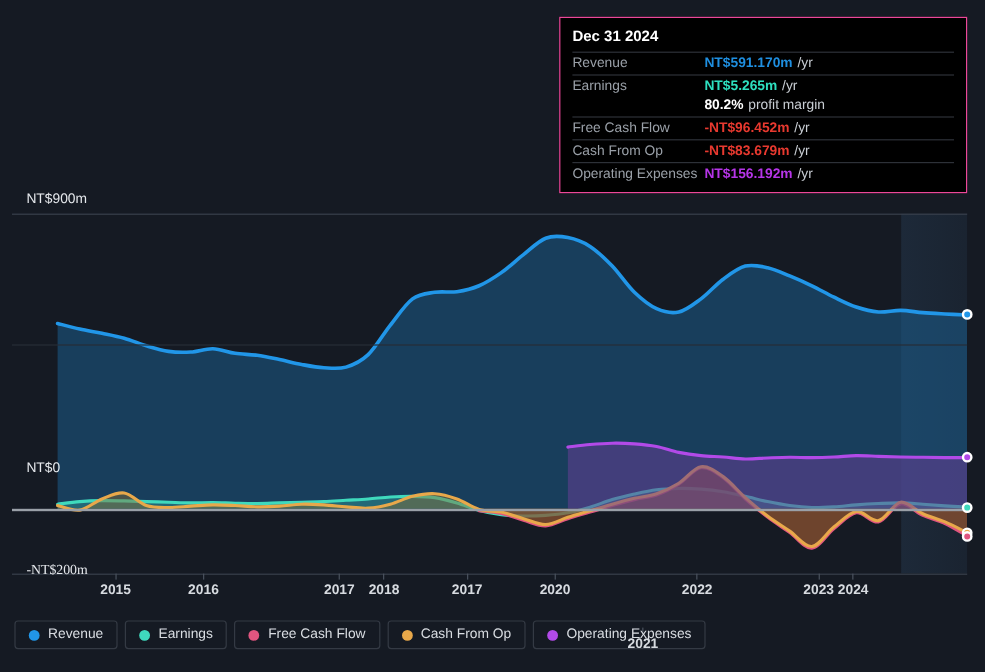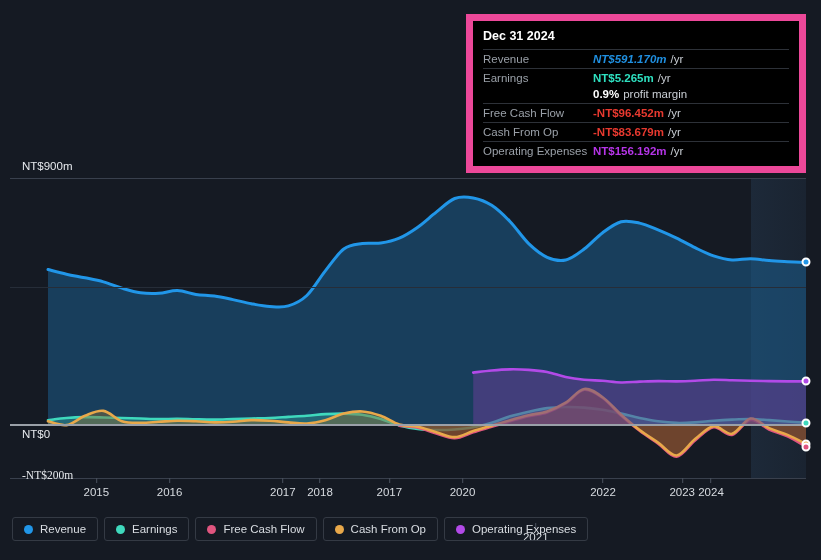--- a/index.html
+++ b/index.html
@@ -45,21 +45,21 @@
   
   .y-label {
     position: absolute;
     color: #e6e9ed;
     font-size: 11.5px;
     white-space: nowrap;
   }
   #x-axis {
     position: absolute;
     left: 0; top: 478px;
-    width: 719px; height: 30px;
+    width: 719px; height: 30px; font-weight: bold;
   }
   #x-axis .tick-wrap {
     position: absolute;
     top: 0;
     transform: translateX(-50%);
     text-align: center;
   }
   #x-axis .tick-mark {
     width: 1px; height: 5px;
     background: #4a525e;
@@ -69,21 +69,21 @@
     color: #d7dbe0;
     font-size: 11.5px;
   }
 
   
   #tooltip-card {
     position: absolute;
     left: 466px; top: 14px;
     width: 340px;
     background: #000000;
-    border: 7px solid #ec4899;
+    border: 1px solid #ec4899;
     padding: 8px 10px 6px 10px;
     z-index: 30;
   }
   #tooltip-title {
     color: #ffffff;
     font-size: 12.5px;
     font-weight: bold;
     padding-bottom: 6px;
   }
   .tt-row {
@@ -172,21 +172,21 @@
         <path d="M 473.22 194.61 C 476.30 194.25, 485.54 192.97, 491.71 192.43 C 497.87 191.88, 504.03 191.42, 510.20 191.33 C 516.36 191.24, 522.52 191.42, 528.68 191.88 C 534.85 192.34, 541.01 192.88, 547.17 194.07 C 553.33 195.25, 559.50 197.71, 565.66 198.99 C 571.82 200.26, 577.98 201.08, 584.15 201.72 C 590.31 202.36, 596.47 202.36, 602.63 202.81 C 608.80 203.27, 614.96 204.32, 621.12 204.45 C 627.28 204.59, 633.45 203.86, 639.61 203.63 C 645.77 203.41, 651.93 203.13, 658.10 203.09 C 664.26 203.04, 670.42 203.41, 676.59 203.36 C 682.75 203.31, 688.91 203.09, 695.07 202.81 C 701.24 202.54, 707.40 201.81, 713.56 201.72 C 719.72 201.63, 725.89 202.08, 732.05 202.27 C 738.21 202.45, 744.37 202.68, 750.54 202.81 C 756.70 202.95, 762.86 203.00, 769.02 203.09 C 775.19 203.18, 781.35 203.31, 787.51 203.36 C 793.67 203.41, 802.92 203.36, 806.00 203.36" fill="none" stroke="#b24ae8" stroke-width="2.6" stroke-linecap="round" stroke-linejoin="round"></path>
       </svg>
   </div>
 
   <div class="gridline" id="grid-900" style="top:178px;"></div>
   <div class="gridline faint" id="grid-500" style="top:287px;"></div>
   <div class="gridline zero" id="grid-0" style="top:424px;"></div>
   <div class="gridline" id="grid-neg200" style="top:478px;"></div>
 
   <div class="y-label" style="left:22px; top:160px;">NT$900m</div>
-  <div class="y-label" style="left:22px; top:428px;">NT$0</div>
+  <div class="y-label" style="left:22px; top:384px;">NT$0</div>
   <div class="y-label" style="left:22px; top:469px;font-family:Liberation Serif, serif;">-NT$200m</div>
 
   <div id="x-axis">
       <div class="tick-wrap" style="left: 96.3362px;">
         <div class="tick-mark"></div>
         <div class="tick-label">2015</div>
       </div>
       <div class="tick-wrap" style="left: 169.573px;">
         <div class="tick-mark"></div>
         <div class="tick-label">2016</div>
@@ -204,21 +204,21 @@
         <div class="tick-label">2017</div>
       </div>
       <div class="tick-wrap" style="left: 462.52px;">
         <div class="tick-mark"></div>
         <div class="tick-label">2020</div>
       </div>
       <div class="tick-wrap" style="left: 535.757px; margin-top: 45px;">
         <div class="tick-mark"></div>
         <div class="tick-label">2021</div>
       </div>
-      <div class="tick-wrap" style="left: 603px;">
+      <div class="tick-wrap" style="left: 581px;">
         <div class="tick-mark"></div>
         <div class="tick-label">2022</div>
       </div>
       <div class="tick-wrap" style="left: 682.23px;">
         <div class="tick-mark"></div>
         <div class="tick-label">2023</div>
       </div>
       <div class="tick-wrap" style="left: 711px;">
         <div class="tick-mark"></div>
         <div class="tick-label">2024</div>
@@ -231,29 +231,29 @@
       <div class="endpoint-dot" style="left: 806px; top: 422.633px; background: rgb(63, 217, 189);"></div>
       <div class="endpoint-dot" style="left: 806px; top: 443.953px; background: rgb(232, 168, 74);"></div>
       <div class="endpoint-dot" style="left: 806px; top: 446.687px; background: rgb(224, 85, 127);"></div>
     </div>
 
   <div id="tooltip-card">
     <div id="tooltip-title">Dec 31 2024</div>
     <div id="tooltip-rows">
         <div class="tt-row">
           <div class="tt-label">Revenue</div>
-          <div><span class="tt-value" style="color: rgb(31, 143, 224); font-style: italic;">NT$591.170m</span><span class="tt-unit">/yr</span></div>
+          <div><span class="tt-value" style="color: rgb(31, 143, 224);">NT$591.170m</span><span class="tt-unit">/yr</span></div>
         </div>
         <div class="tt-row">
           <div class="tt-label">Earnings</div>
           <div><span class="tt-value" style="color: rgb(46, 224, 192);">NT$5.265m</span><span class="tt-unit">/yr</span></div>
         </div>
         <div class="tt-row no-rule">
           <div class="tt-label"></div>
-          <div><span class="tt-value" style="color: rgb(255, 255, 255);">0.9%</span><span class="tt-sub">profit margin</span></div>
+          <div><span class="tt-value" style="color: rgb(255, 255, 255);">80.2%</span><span class="tt-sub">profit margin</span></div>
         </div>
         <div class="tt-row">
           <div class="tt-label">Free Cash Flow</div>
           <div><span class="tt-value" style="color: rgb(232, 57, 47);">-NT$96.452m</span><span class="tt-unit">/yr</span></div>
         </div>
         <div class="tt-row">
           <div class="tt-label">Cash From Op</div>
           <div><span class="tt-value" style="color: rgb(232, 57, 47);">-NT$83.679m</span><span class="tt-unit">/yr</span></div>
         </div>
         <div class="tt-row">

